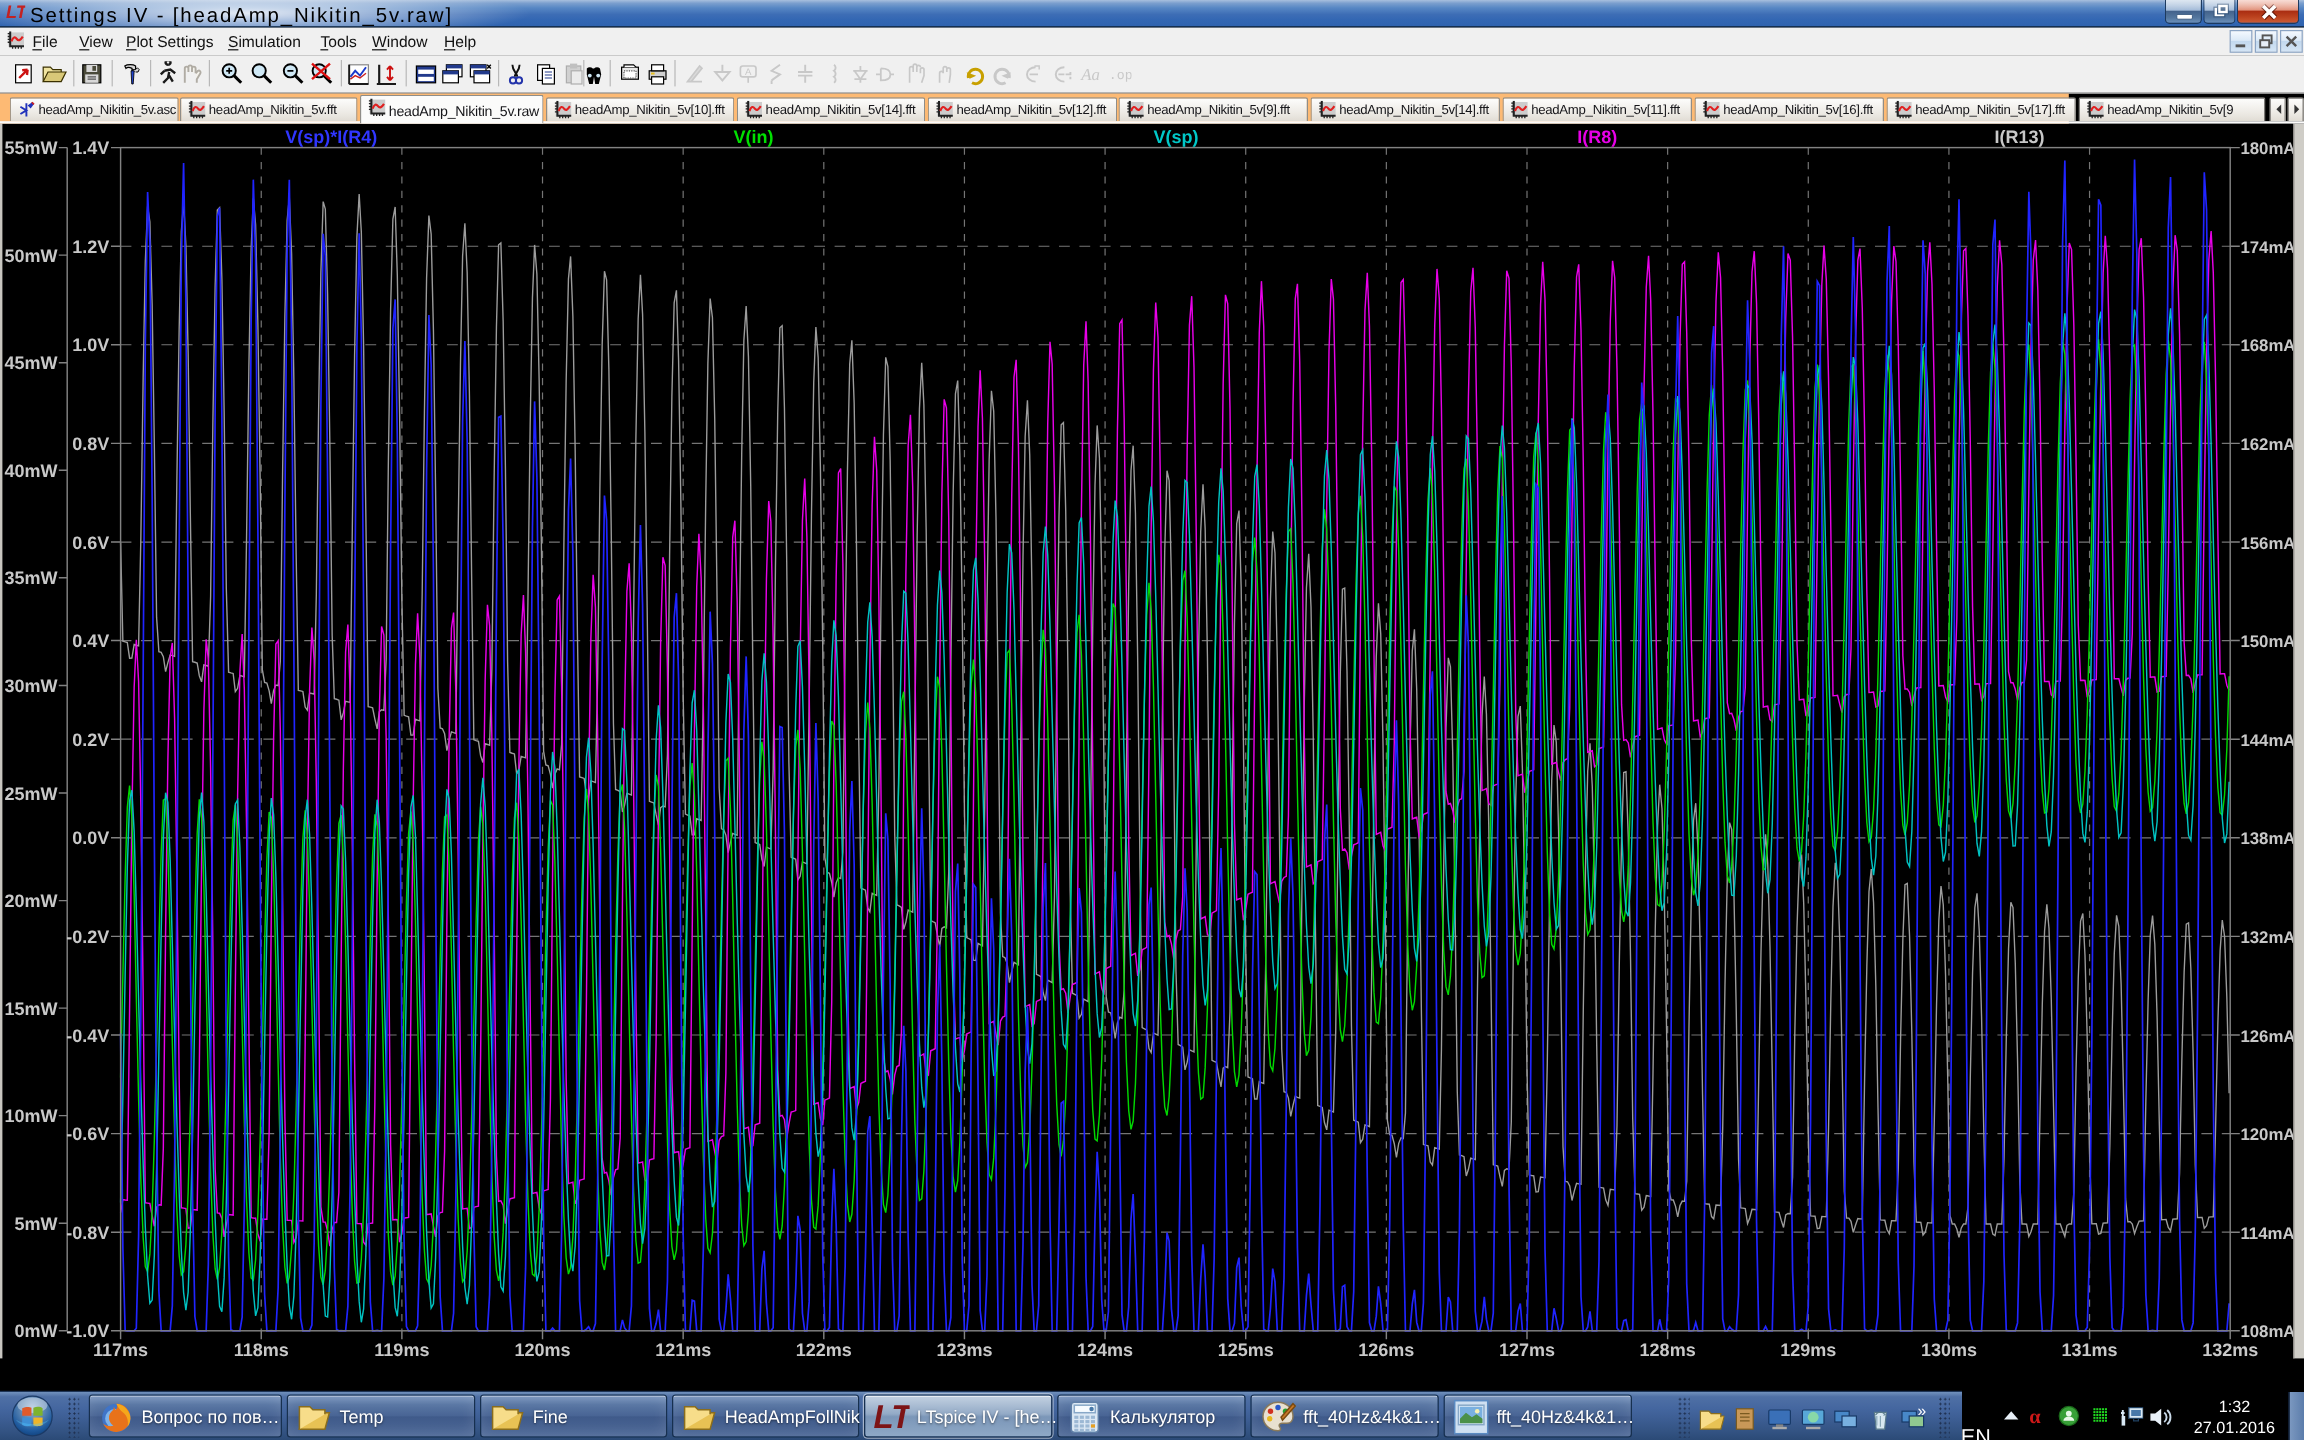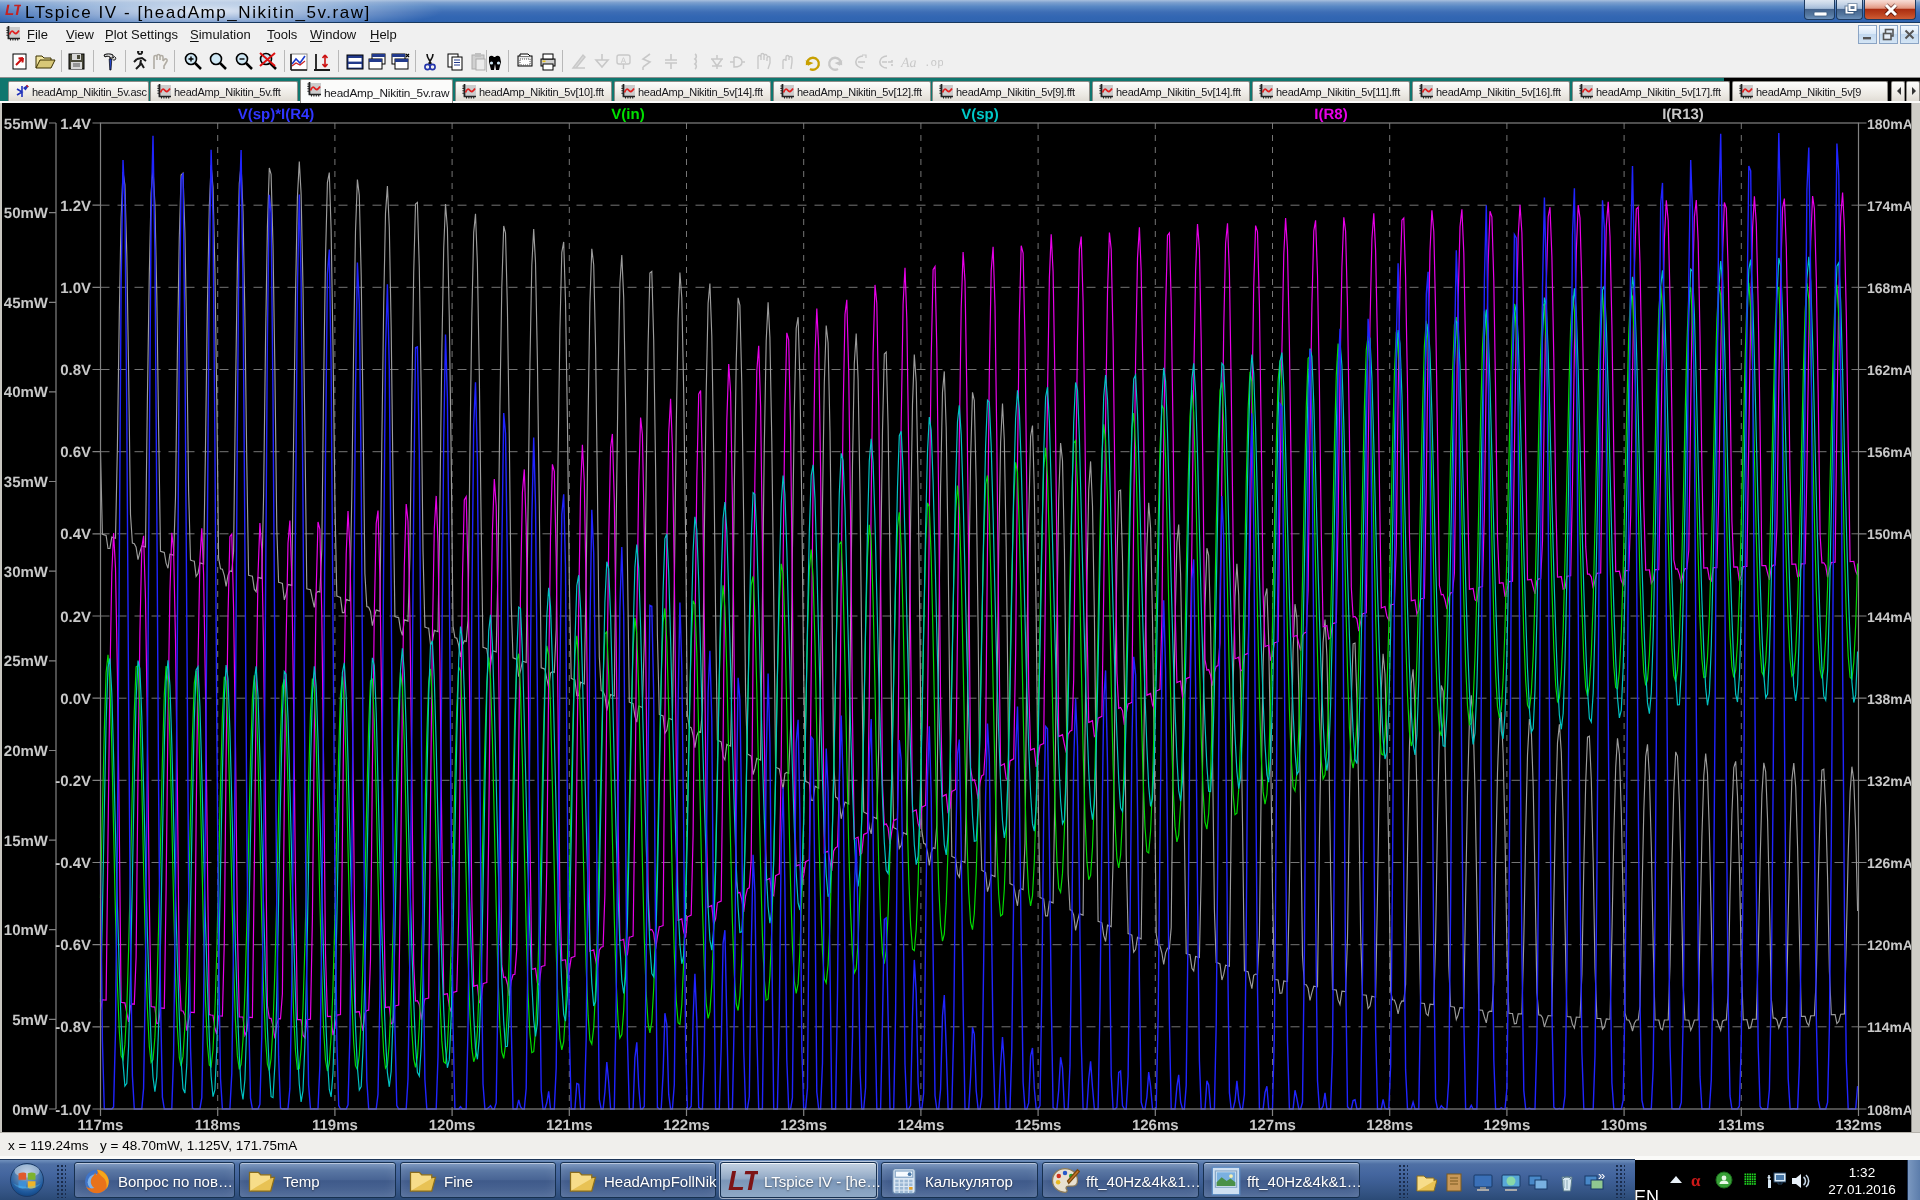--- a/index.html
+++ b/index.html
@@ -24,21 +24,21 @@
 
 #menu{left:0;top:23px;width:1920px;height:23px;background:#f0f0f0;font-size:13px;color:#111}
 #menu span.mi{position:absolute;top:4px}
 .mdibtn{position:absolute;top:2px;width:19px;height:19px;background:linear-gradient(180deg,#f4f9ff,#dbe9f7 45%,#c3d9ef 50%,#d4e5f5);border:1px solid #8ba4c4;color:#333;
   font-size:11px;text-align:center;line-height:17px}
 
 #tbar{left:0;top:46px;width:1920px;height:32px;background:#f0f0f0;border-bottom:1px solid #8e8e8e}
 #tbar svg{position:absolute;top:5px}
 .tsep{position:absolute;top:4px;width:1px;height:22px;background:#b8b8b8}
 
-#tabs{left:0;top:78px;width:1724px;height:25px;background:#0f766e}
+#tabs{left:0;top:78px;width:1724px;height:25px;background:#fdba74}
 .tab{position:absolute;top:3px;height:20px;background:linear-gradient(180deg,#fdfdfc,#ebe8e2 70%,#e0dcd4);
   border:1px solid #8f8d88;border-bottom:none;border-radius:2px 2px 0 0;font-size:11px;letter-spacing:-0.25px;color:#16161a;
   white-space:nowrap;overflow:hidden}
 .tab .tt{position:absolute;left:23px;top:4px}
 .tab svg{position:absolute;left:5px;top:2px}
 .tab.active{top:1px;height:24px;background:#fbfbfa;z-index:3;font-size:11.8px;letter-spacing:-0.2px}
 .tab.active .tt{top:6px}
 #tabline{left:0;top:101px;width:1920px;height:2px;background:#fbfbfa;z-index:2}
 
 #status{left:0;top:1132px;width:1920px;height:27px;background:#f0efec;border-top:1px solid #b5b2ac;
@@ -141,21 +141,21 @@
       </svg></div>
     <div class="abs" style="left:0;top:103px;width:2px;height:1029px;background:#c8c6c0"></div>
     <div class="abs" style="left:1911px;top:103px;width:9px;height:1029px;background:#cfcdc7;border-left:1px solid #8a8884"></div>
     <div id="title" class="abs">
       <div id="titleglow" class="abs"></div>
       <div class="abs" style="left:5px;top:3px"><svg width="16" height="14" viewBox="0 0 16 14" style="">
           <g transform="scale(1.0)">
             <text x="0" y="12" font-family="Liberation Sans" font-weight="bold" font-style="italic" font-size="15px" fill="#c32222">LT</text>
           </g>
         </svg></div>
-      <span class="txt">LTspice IV - [headAmp_Nikitin_5v.raw]</span>
+      <span class="txt">Settings IV - [headAmp_Nikitin_5v.raw]</span>
     </div>
     <div id="titleline" class="abs"></div>
     <div id="bmin" class="wbtn"><div class="sheen"></div><svg width="31" height="20" viewBox="0 0 31 20" style="">
         <rect x="9" y="12" width="13" height="4" rx="1" fill="#fff" stroke="#3a5a80" stroke-width="0.8"></rect>
       </svg></div>
     <div id="bmax" class="wbtn"><div class="sheen"></div><svg width="27" height="20" viewBox="0 0 27 20" style="">
         <rect x="8" y="6" width="9" height="8" fill="#fff" stroke="#3a5a80" stroke-width="1"></rect>
         <rect x="11" y="3.5" width="9" height="8" fill="#fff" stroke="#3a5a80" stroke-width="1"></rect>
         <rect x="13.5" y="6" width="4" height="3" fill="#3a5a80"></rect>
       </svg></div>
@@ -476,25 +476,20 @@
           <path d="M8 5 l-4 4 l4 4z" fill="#333"></path>
         </svg>
       </div>
       <div class="tab" style="left:1906px;width:14px;top:3px">
         <svg width="12" height="18" viewBox="0 0 12 18" style="left:1px;top:0">
           <path d="M4 5 l4 4 l-4 4z" fill="#333"></path>
         </svg>
       </div>
     </div>
     <div id="tabline" class="abs"></div>
-    <div id="status" class="abs">
-      <span class="abs" style="left:8px;top:5px">x = 119.24ms</span>
-      <span class="abs" style="left:100px;top:5px">y = 48.70mW, 1.125V, 171.75mA</span>
-      <div class="abs" style="left:0;top:23px;width:1920px;height:4px;background:#fafaf8"></div>
-    </div>
     <div id="task" class="abs">
       <div class="abs" style="left:9px;top:2px"><svg width="36" height="36" viewBox="0 0 36 36" style="">
           <circle cx="18" cy="18" r="16.5" fill="url(#og)" stroke="#1b3a66" stroke-width="1"></circle>
           <defs>
             <radialGradient id="og" cx="50%" cy="30%" r="75%">
               <stop offset="0%" stop-color="#9db8d8"></stop>
               <stop offset="45%" stop-color="#5480b0"></stop>
               <stop offset="75%" stop-color="#1f5a9e"></stop>
               <stop offset="100%" stop-color="#0f3e78"></stop>
             </radialGradient>

